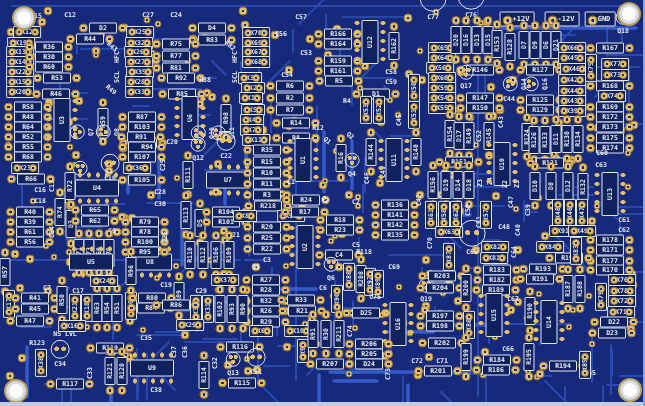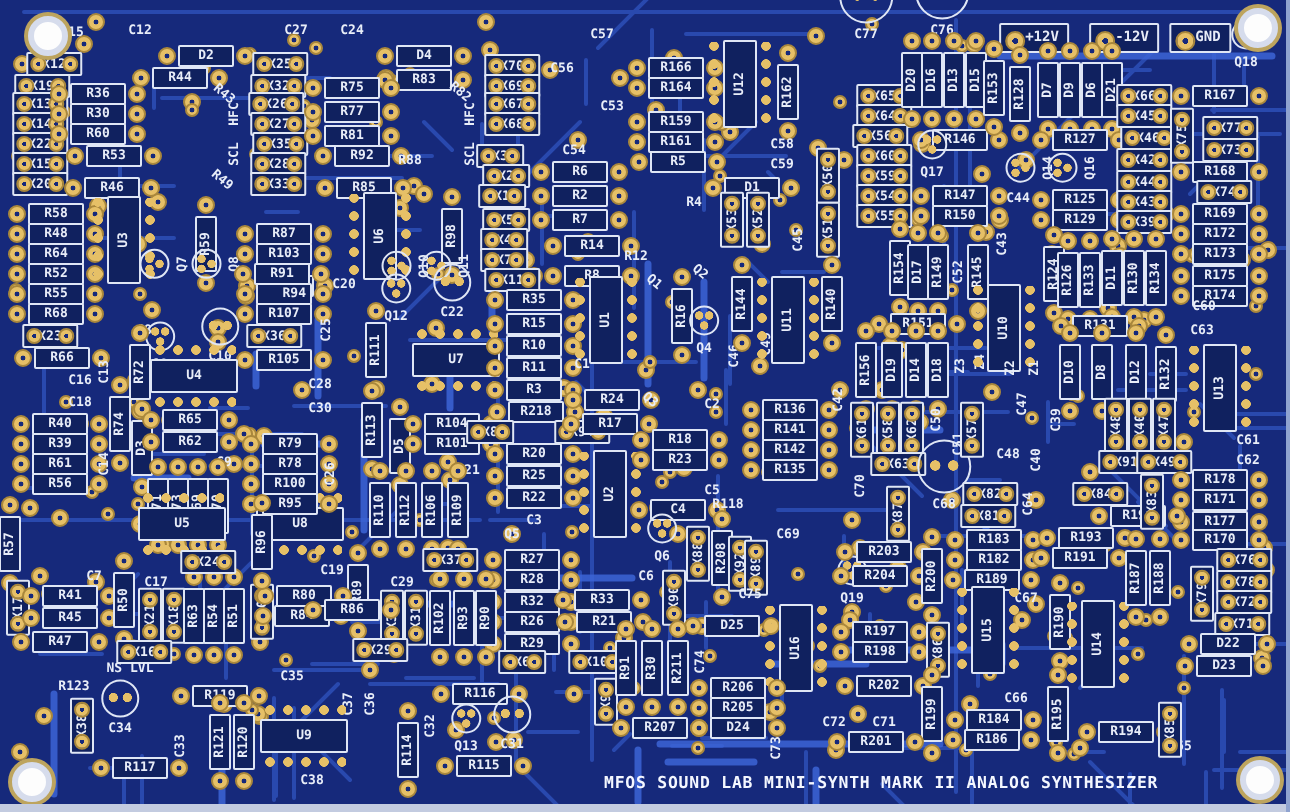--- a/index.html
+++ b/index.html
@@ -55,21 +55,20 @@
   .edge-r{position:absolute;right:0;top:0;bottom:0;width:2px;background:#8fa3d0;z-index:6;}
 </style>
 </head>
 <body>
 
 <div id="board">
   <svg id="traces" width="645" height="406">
     <path id="tr1" d="M12 6 H630 M478 10 V396 M296 150 V380 M8 260 H240M607 385h57M629 67v43M486 369v42M502 322v10M335 281v62M554 35h21M524 212h13M529 107h63M603 181l8 -8M365 158v34M137 349v22M468 186h16M105 302l25 -25M278 346h29M603 386v17M620 124h25M146 361l29 29M485 54v43M137 349v51M605 64v54M193 78h23M595 67h45M619 272h45M472 187h33M343 17h64M352 70v35M290 286v30M272 267v33M422 268v19M389 255h59M264 366h25M259 65v59M391 316v37M358 81l20 -20M185 342h64M338 291l10 -10M177 277l28 -28M288 191l8 8M326 15v48M441 392l22 22M153 89h48M317 106v48M446 206h58M126 223v44M147 354v45M249 193v63M540 344l5 -5M545 381l24 24M133 106h16M301 152v23M614 207h61M384 86l5 5M13 244h16M600 202l17 17M277 325v10M241 62v22M466 268h53M215 252h10M248 82v19M607 22v34M363 185v27M575 187h18M559 195h34M271 253h28M484 240h16M105 233h53M138 370v28M200 159l22 -22M610 214h49M20 327h31M46 119h41M113 303v36M137 335h47M153 124v17M434 221l27 27M552 50l26 -26M145 39h20M64 292l5 -5M125 253h34M540 143h30M205 170h49M238 309h51M245 260h23M451 57v51M77 40v14M212 61l14 14M299 24l27 -27M620 376h36M263 387l24 24M359 238v59M569 251l19 19M258 322v61M22 160v54M554 234l29 29M336 373h25M565 387v27M532 376h20M622 29v13M391 136h21M336 308h30M60 58v35M293 30v22M70 199v47M595 97l6 -6M45 384h36M71 378v59M70 93h17M489 295v48M351 369h32M193 115h17M507 324h64M100 217h51M202 303l8 8M147 203h46M312 181h36M524 201v20M439 174h54M262 89l28 -28M507 87l30 -30M612 350v26M241 306v41M340 36v39M60 307h20M307 375l8 -8M338 78h55M81 49h61M620 223v54M271 95v37M149 362l20 -20M176 311h29M62 381v63M403 376v35M203 339h34M372 129l12 12M613 322h64M445 374h54M156 332h33M105 204h19M270 108h14M611 345v49M630 284v29M606 55h37M255 293h17M100 279v21M353 301v23M435 307v18M472 93v42M77 227h25M481 285v31M592 328v54" fill="none" stroke="#2b4db4" stroke-width="2" stroke-linecap="round" opacity="0.9"></path>
     <path id="tr2" d="M500 28 H636 M330 372 H470M246 101v65M324 132v60M128 177v16M159 160v38M408 385v26M67 239h27M319 375v26M260 161v14M352 141v48M27 347v50M429 215h41M493 252v44M111 378v35M132 222h28M260 289h56M387 332h46M541 138h26M334 381h43M225 187v17M210 302h27M421 325h68M182 210v55" fill="none" stroke="#3c64d6" stroke-width="3.5" stroke-linecap="round" opacity="0.85"></path>
   </svg>
-  <div id="title">MFOS SOUND LAB MINI-SYNTH MARK II ANALOG SYNTHESIZER</div>
   <div class="edge-b"></div>
   <div class="edge-r"></div>
 <div class="via" style="left: 310.066px; top: 39.0813px;"></div>
     <div class="via sm" style="left: 142.985px; top: 329.567px;"></div>
     <div class="via" style="left: 20.066px; top: 124.329px;"></div>
     <div class="via" style="left: 494.421px; top: 43.4621px;"></div>
     <div class="via" style="left: 256.06px; top: 267.377px;"></div>
     <div class="via sm" style="left: 602.844px; top: 149.82px;"></div>
     <div class="via" style="left: 243.123px; top: 10.9339px;"></div>
     <div class="via sm" style="left: 66.5238px; top: 200.639px;"></div>

